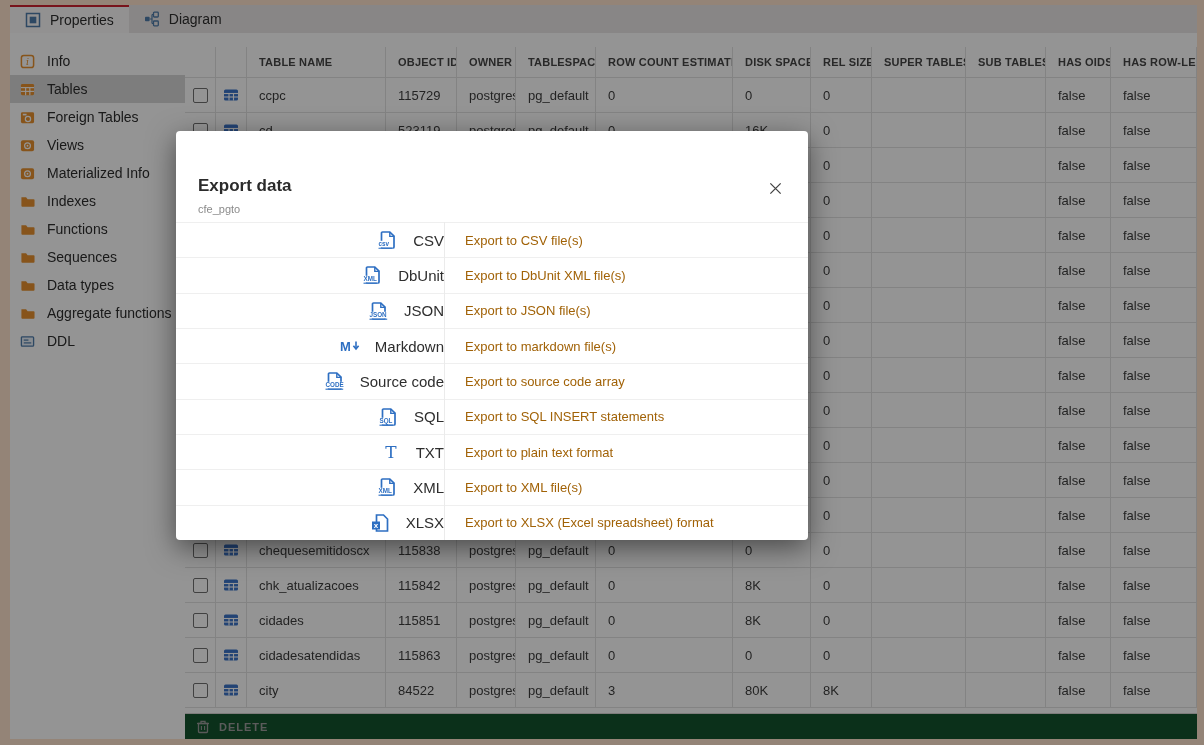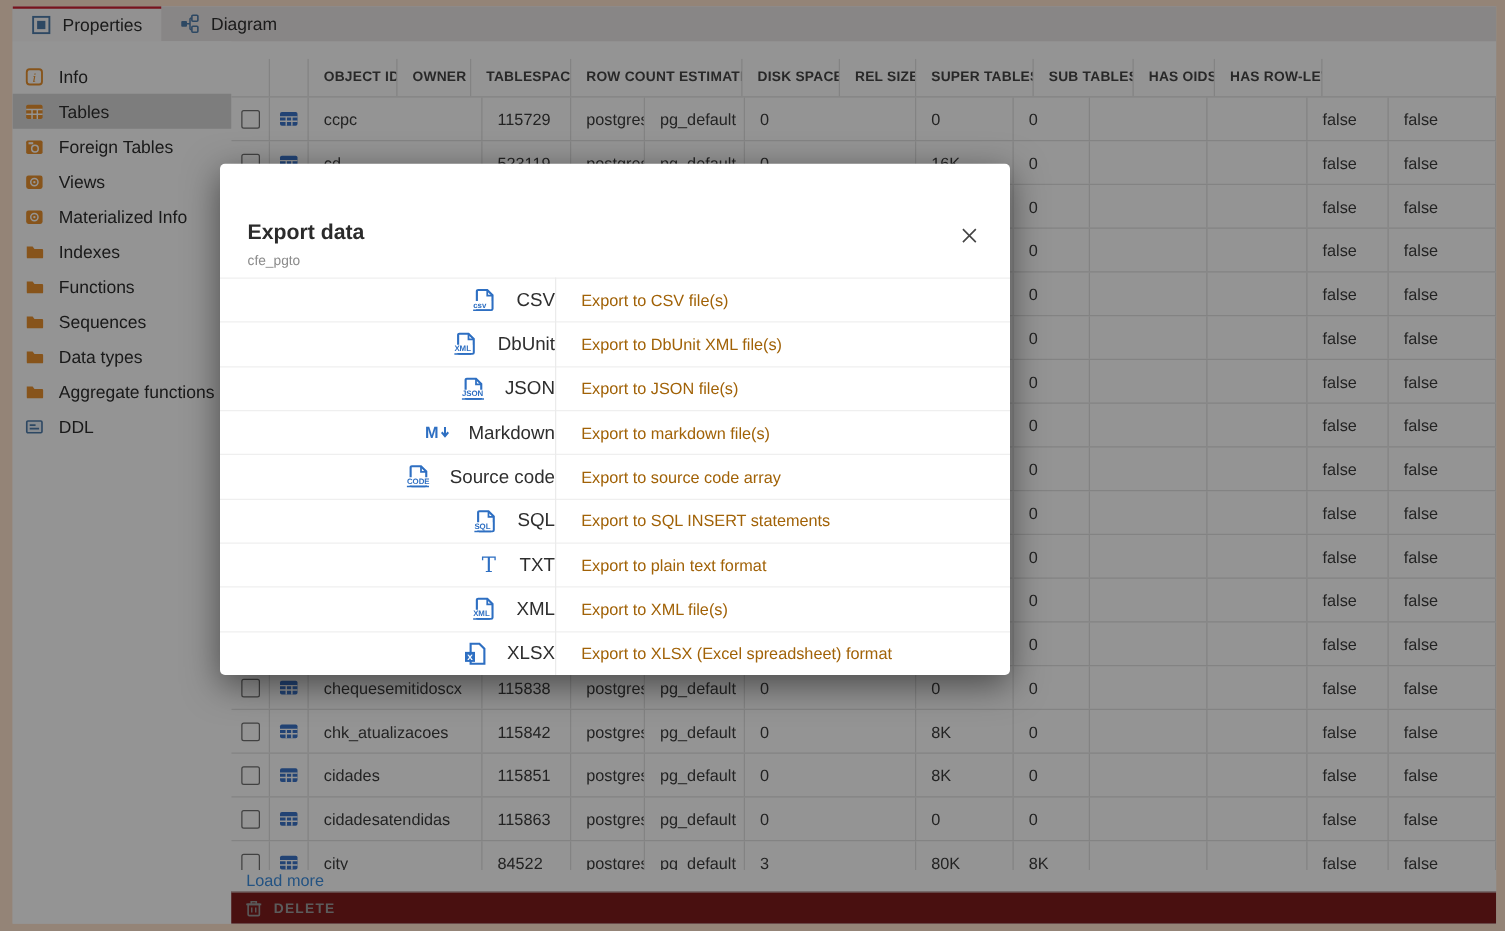--- a/index.html
+++ b/index.html
@@ -29,21 +29,21 @@
   .g-head .gc{font-size:11px;font-weight:bold;color:#464646;letter-spacing:.2px;}
   .c-check{width:31px;justify-content:center;padding:0;}
   .c-icon{width:31px;justify-content:center;padding:0;}
   .c-name{width:139px;}.c-oid{width:71px;text-align:center;}.c-owner{width:59px;}.c-ts{width:80px;}
   .c-rce{width:137px;}.c-disk{width:78px;}.c-rel{width:61px;}.c-super{width:94px;}
   .c-sub{width:80px;}.c-oids{width:65px;}.c-rlv{width:86px;}
   .cb{width:15px;height:15px;border:1.5px solid #707070;border-radius:2px;background:#fff;}
   .icon16{width:16px;height:16px;display:flex;align-items:center;justify-content:center;}
   .load-more{height:17px;flex:none;display:flex;align-items:center;padding-left:12px;
     font-size:13px;color:#3e8fe0;cursor:pointer;}
-  .toolbar{height:26px;flex:none;background:#7f1d1d;border-top:1px solid #d9d6d6;
+  .toolbar{height:26px;flex:none;background:#14532d;border-top:1px solid #d9d6d6;
     display:flex;align-items:center;padding-left:10px;}
   .delete-btn{display:flex;align-items:center;gap:9px;font-size:11px;font-weight:bold;
     letter-spacing:1px;color:#9e9e9e;}
   
   .overlay{position:absolute;inset:0;background:rgba(0,0,0,0.42);z-index:10;}
   .modal{position:absolute;left:176px;top:131px;width:632px;height:409px;background:#fff;
     border-radius:4px;z-index:20;box-shadow:0 8px 28px rgba(0,0,0,0.5);overflow:hidden;}
   .m-head{padding:21px 24px 0 22px;position:relative;margin-top:24px;}
   .m-title{font-size:17px;font-weight:bold;color:#2b2b2b;}
   .m-sub{margin-top:7px;font-size:11px;color:#8b8b8b;}
@@ -202,20 +202,21 @@
           </span>
           <span>DDL</span>
         </div>
       </div>
 
     <div class="main">
       <div class="grid">
         <div class="g-row g-head">
           <div class="gc c-check"></div>
           <div class="gc c-icon"></div>
+          <div class="gc c-name">TABLE NAME</div>
           <div class="gc c-oid">OBJECT ID</div>
           <div class="gc c-owner">OWNER</div>
           <div class="gc c-ts">TABLESPACE</div>
           <div class="gc c-rce">ROW COUNT ESTIMATE</div>
           <div class="gc c-disk">DISK SPACE</div>
           <div class="gc c-rel">REL SIZE</div>
           <div class="gc c-super">SUPER TABLES</div>
           <div class="gc c-sub">SUB TABLES</div>
           <div class="gc c-oids">HAS OIDS</div>
           <div class="gc c-rlv">HAS ROW-LEVEL</div>
@@ -756,21 +757,20 @@
               <div class="gc c-rce">3</div>
               <div class="gc c-disk">80K</div>
               <div class="gc c-rel">8K</div>
               <div class="gc c-super"></div>
               <div class="gc c-sub"></div>
               <div class="gc c-oids">false</div>
               <div class="gc c-rlv">false</div>
             </div>
           </div>
       </div>
-      <div class="load-more">Load more</div>
       <div class="toolbar">
         <div class="delete-btn">
           <span class="icon15">
               <svg width="14" height="15" viewBox="0 0 14 15">
                 <path d="M2.5 4.5 h9 v8 a1 1 0 0 1 -1 1 h-7 a1 1 0 0 1 -1 -1 z" fill="none" stroke="#9a9a9a" stroke-width="1.3"></path>
                 <line x1="1" y1="4.5" x2="13" y2="4.5" stroke="#9a9a9a" stroke-width="1.3"></line>
                 <path d="M5 4 v-1.6 h4 v1.6" fill="none" stroke="#9a9a9a" stroke-width="1.3"></path>
                 <line x1="5.4" y1="7" x2="5.4" y2="11" stroke="#9a9a9a" stroke-width="1.1"></line>
                 <line x1="8.6" y1="7" x2="8.6" y2="11" stroke="#9a9a9a" stroke-width="1.1"></line>
               </svg>

